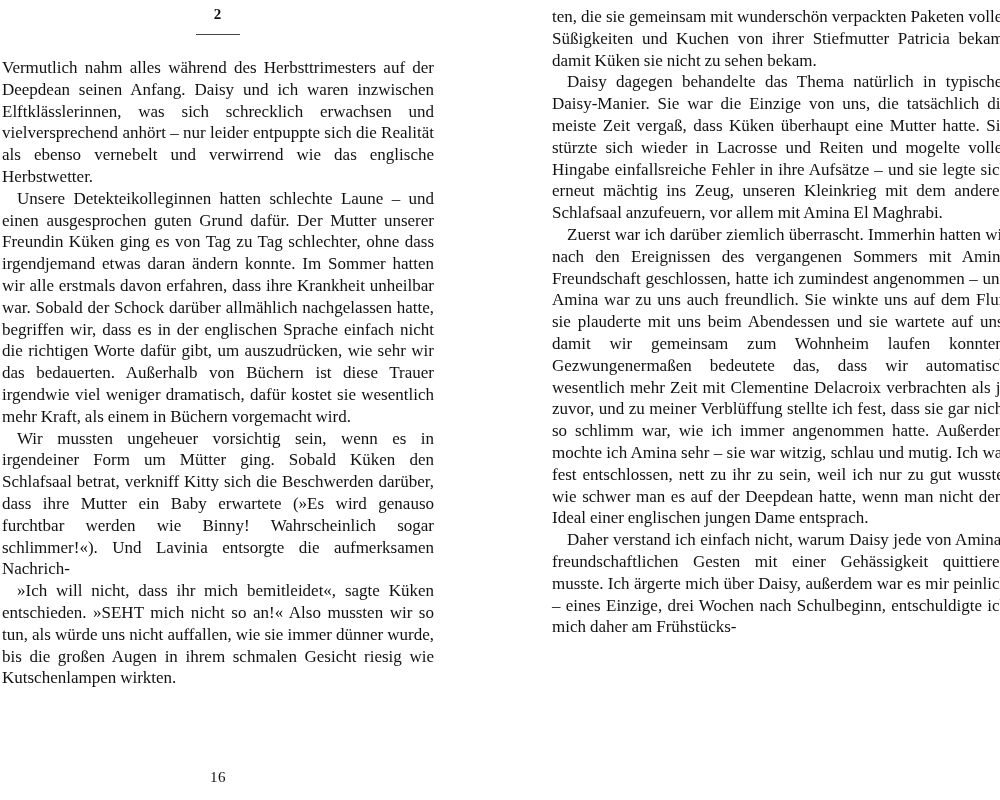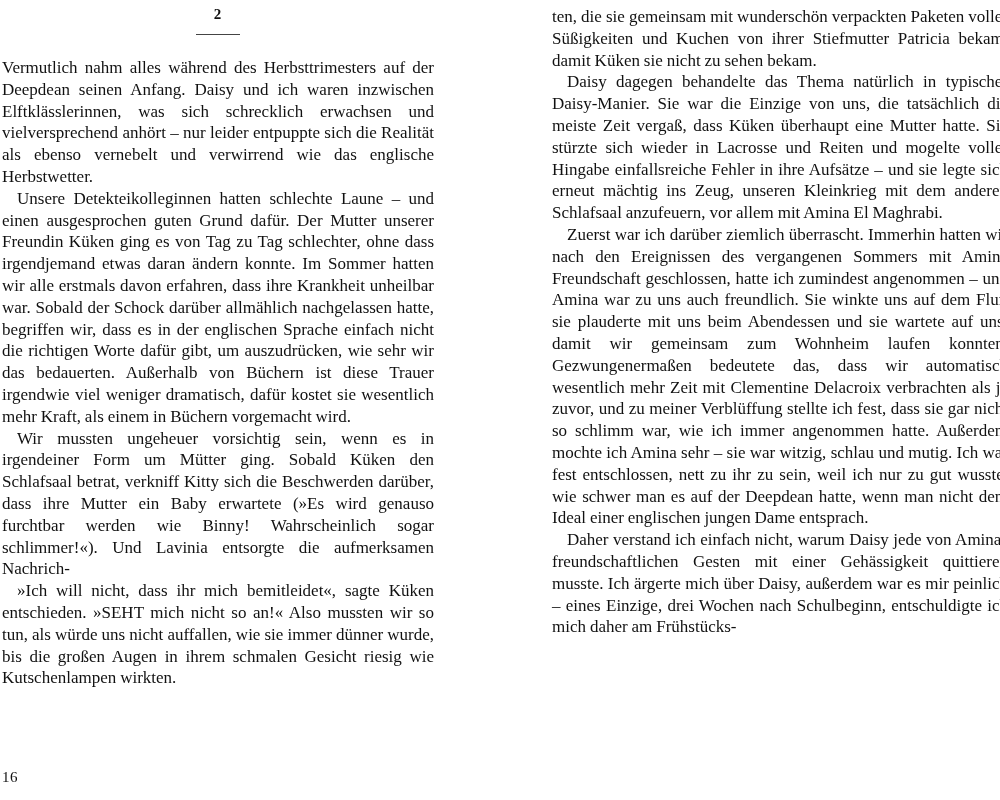--- a/index.html
+++ b/index.html
@@ -65,21 +65,21 @@
     word-spacing: -0.02em;
   }
   .body-text p.noindent {
     text-indent: 0;
   }
   .page-number {
     position: absolute;
     bottom: 14px;
     left: 0;
     right: 0;
-    text-align: left;
+    text-align: center;
     font-size: 15px;
     letter-spacing: 0.5px;
   }
 </style>
 </head>
 <body>
 
 <div class="spread">
 
   <div class="page page-left">

